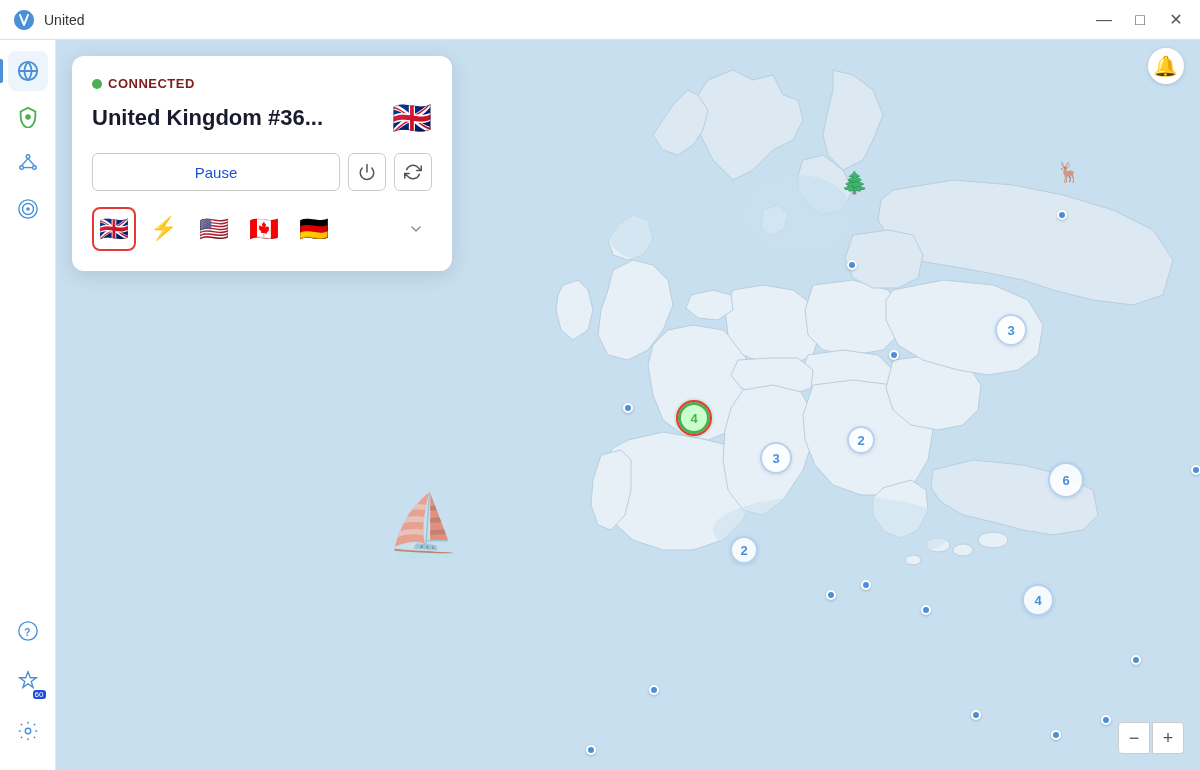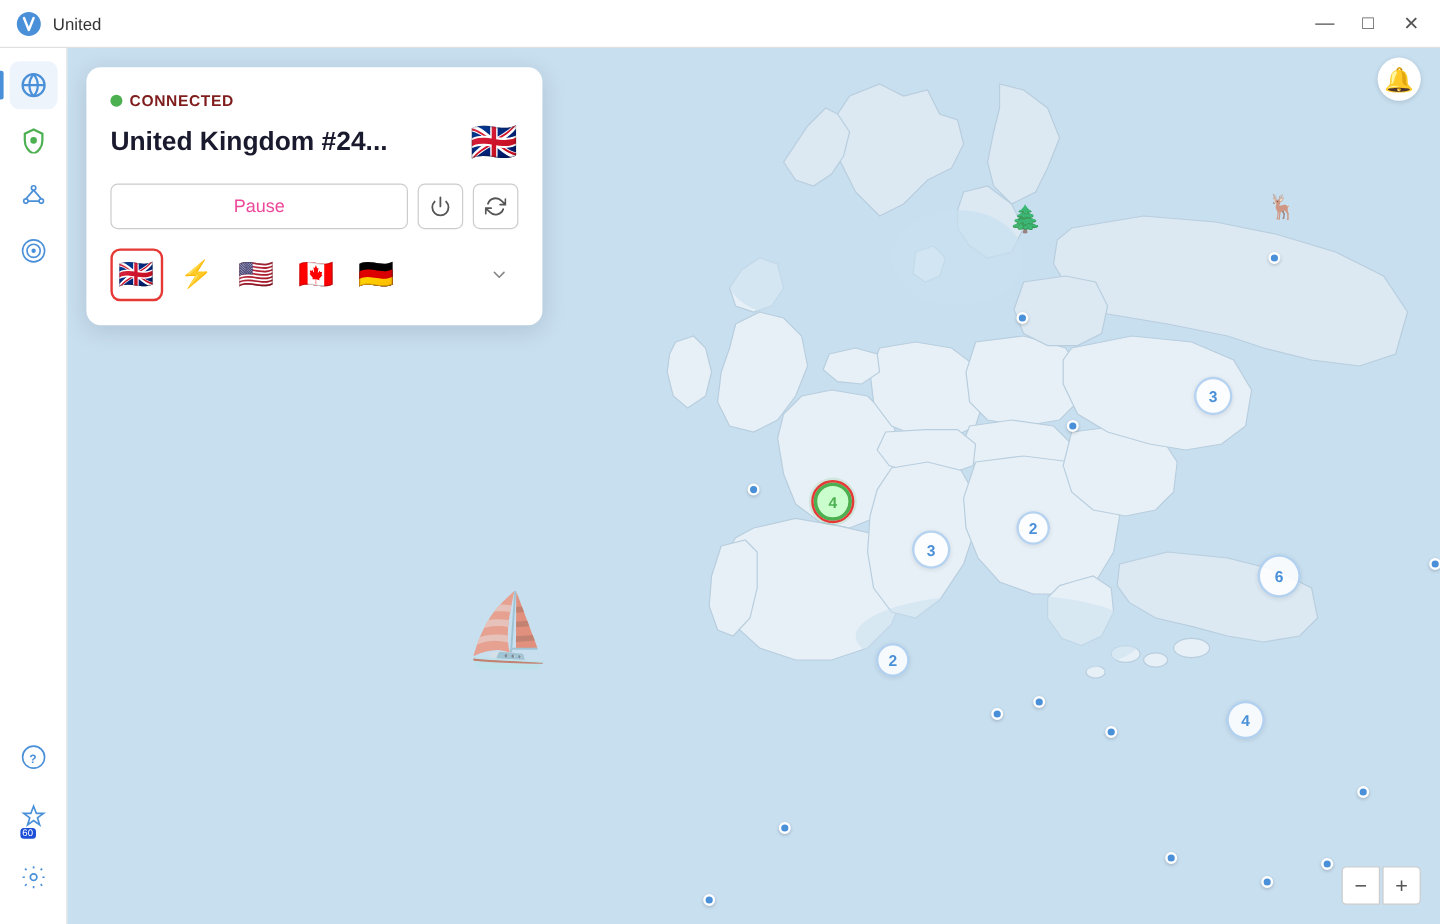--- a/index.html
+++ b/index.html
@@ -168,21 +168,21 @@
       margin-bottom: 16px;
     }
     .pause-btn {
       flex: 1;
       height: 38px;
       border: 1.5px solid #ccc;
       border-radius: 6px;
       background: white;
       font-size: 15px;
       cursor: pointer;
-      color: #ec4899;
+      color: #1d4ed8;
     }
     .action-icon-btn {
       width: 38px;
       height: 38px;
       border: 1.5px solid #ccc;
       border-radius: 6px;
       background: white;
       display: flex;
       align-items: center;
       justify-content: center;
@@ -373,21 +373,21 @@
       <div class="sidebar-icon" title="Support">
         <svg width="22" height="22" viewBox="0 0 24 24" fill="none">
           <circle cx="12" cy="12" r="10" stroke="#4a90d9" stroke-width="1.5"></circle>
           <text x="8" y="17" font-size="11" fill="#4a90d9" font-weight="bold">?</text>
         </svg>
       </div>
       <div class="sidebar-icon" title="Badge 60" style="position:relative;">
         <svg width="22" height="22" viewBox="0 0 24 24" fill="none">
           <path d="M12 2L14.5 8.5H21L15.5 12.5L17.5 19L12 15L6.5 19L8.5 12.5L3 8.5H9.5L12 2Z" stroke="#4a90d9" stroke-width="1.5" fill="none"></path>
         </svg>
-        <span style="position:absolute;bottom:2px;right:18px;font-size:8px;background:#1d4ed8;color:white;border-radius:3px;padding:0 2px;">60</span>
+        <span style="position:absolute;bottom:2px;right:2px;font-size:8px;background:#1d4ed8;color:white;border-radius:3px;padding:0 2px;">60</span>
       </div>
       <div class="sidebar-icon" title="Settings">
         <svg width="22" height="22" viewBox="0 0 24 24" fill="none">
           <circle cx="12" cy="12" r="3" stroke="#4a90d9" stroke-width="1.5"></circle>
           <path d="M12 2v2M12 20v2M4.22 4.22l1.42 1.42M18.36 18.36l1.42 1.42M2 12h2M20 12h2M4.22 19.78l1.42-1.42M18.36 5.64l1.42-1.42" stroke="#4a90d9" stroke-width="1.5"></path>
         </svg>
       </div>
     </div>
   </div>
 
@@ -531,21 +531,21 @@
     <div class="notif-bell">
       <span>🔔</span>
     </div>
 
     <div class="connection-card">
       <div class="connection-status">
         <div class="status-dot"></div>
         <span class="status-text">CONNECTED</span>
       </div>
       <div class="connection-server">
-        <span class="server-name">United Kingdom #24...</span>
+        <span class="server-name">United Kingdom #36...</span>
         <span class="server-flag">🇬🇧</span>
       </div>
       <div class="connection-actions">
         <button class="pause-btn">Pause</button>
         <div class="action-icon-btn">
           <svg width="18" height="18" viewBox="0 0 24 24" fill="none" stroke="currentColor" stroke-width="2">
             <path d="M18.36 6.64a9 9 0 1 1-12.73 0M12 2v10" stroke-linecap="round"></path>
           </svg>
         </div>
         <div class="action-icon-btn">

